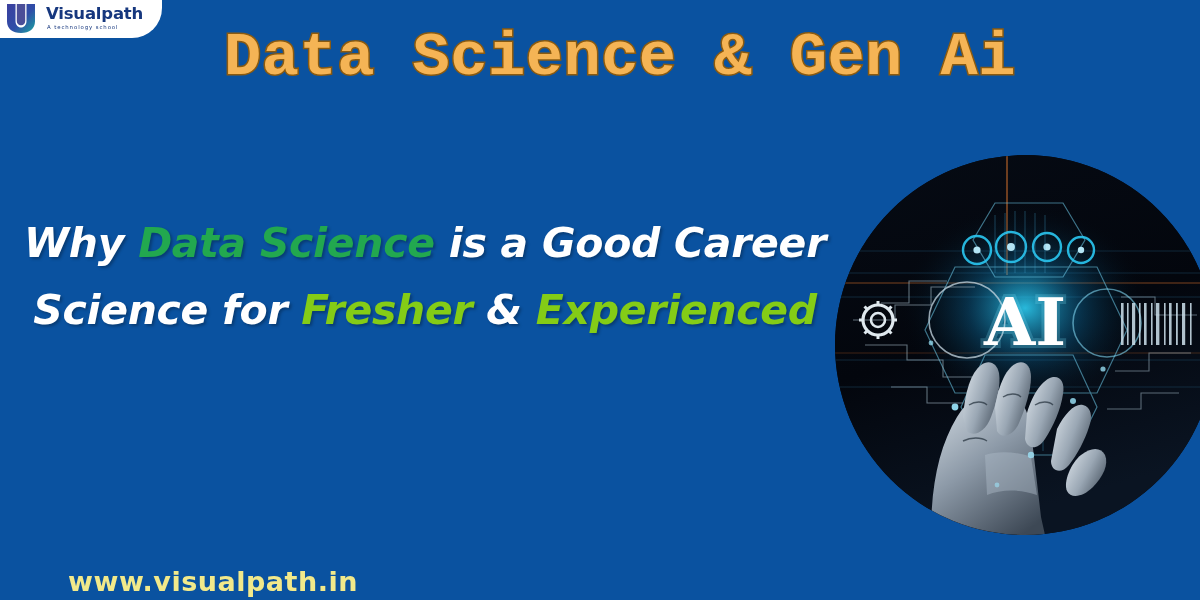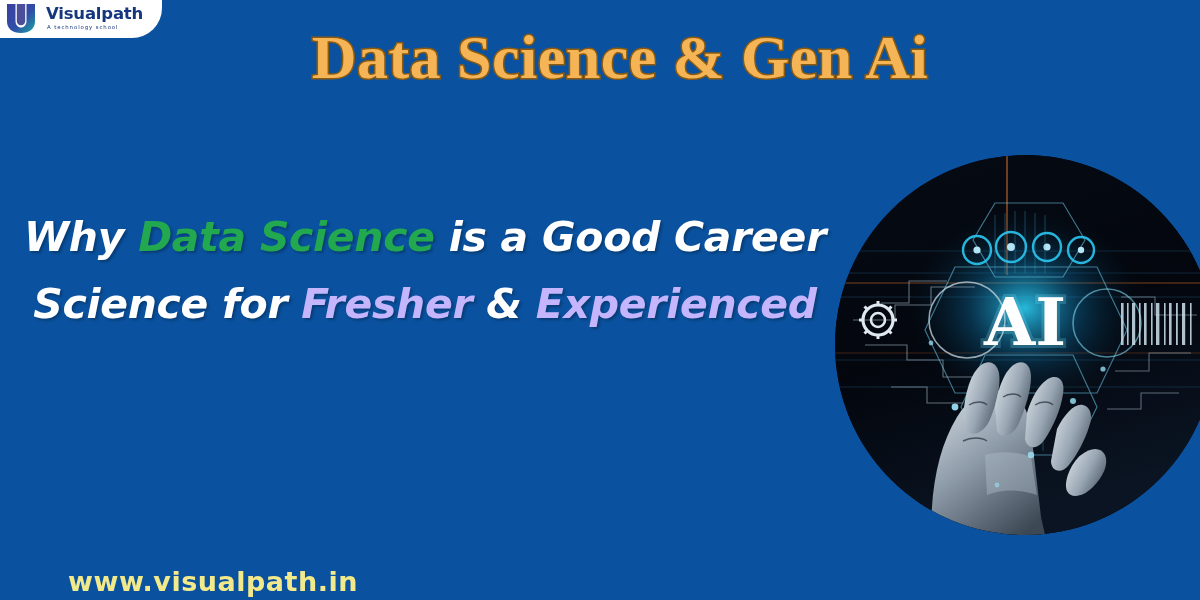--- a/index.html
+++ b/index.html
@@ -46,49 +46,49 @@
     margin-top:2px; padding-left:1px;
   }
 
   
   .title {
     position:absolute;
     left:0; top:22px;
     width:1200px;
     text-align:center;
     padding-left:40px;
-    font-family:Liberation Serif, serif;
+    font-family:Liberation Mono, monospace;
     font-size:62px;
     font-weight:bold;
     color:#f5b455;
     letter-spacing:0.5px;
     white-space:nowrap;
     -webkit-text-stroke:3px #8a5a10;
     paint-order:stroke fill;
   }
 
   
   .headline {
     position:absolute;
-    left:0; top:204px;
+    left:0; top:210px;
     width:850px;
     text-align:center;
     font-family:"DejaVu Sans", sans-serif;
     font-style:italic;
     font-weight:bold;
     font-size:41px;
     line-height:67px;
     color:#ffffff;
     letter-spacing:-0.3px;
     text-shadow:2px 2px 3px rgba(0,0,0,0.28);
     z-index:3;
   }
   .headline .ln { display:block; white-space:nowrap; }
   .hl-green { color:#22a84f; }
-  .hl-red   { color:#c4b5fd; }
+  .hl-red   { color:#84cc16; }
   .hl-white { color:#ffffff; }
 
   
   .ai-circle {
     position:absolute;
     left:835px; top:155px;
     width:380px; height:380px;
     border-radius:50%;
     overflow:hidden;
     background:#04070d;

